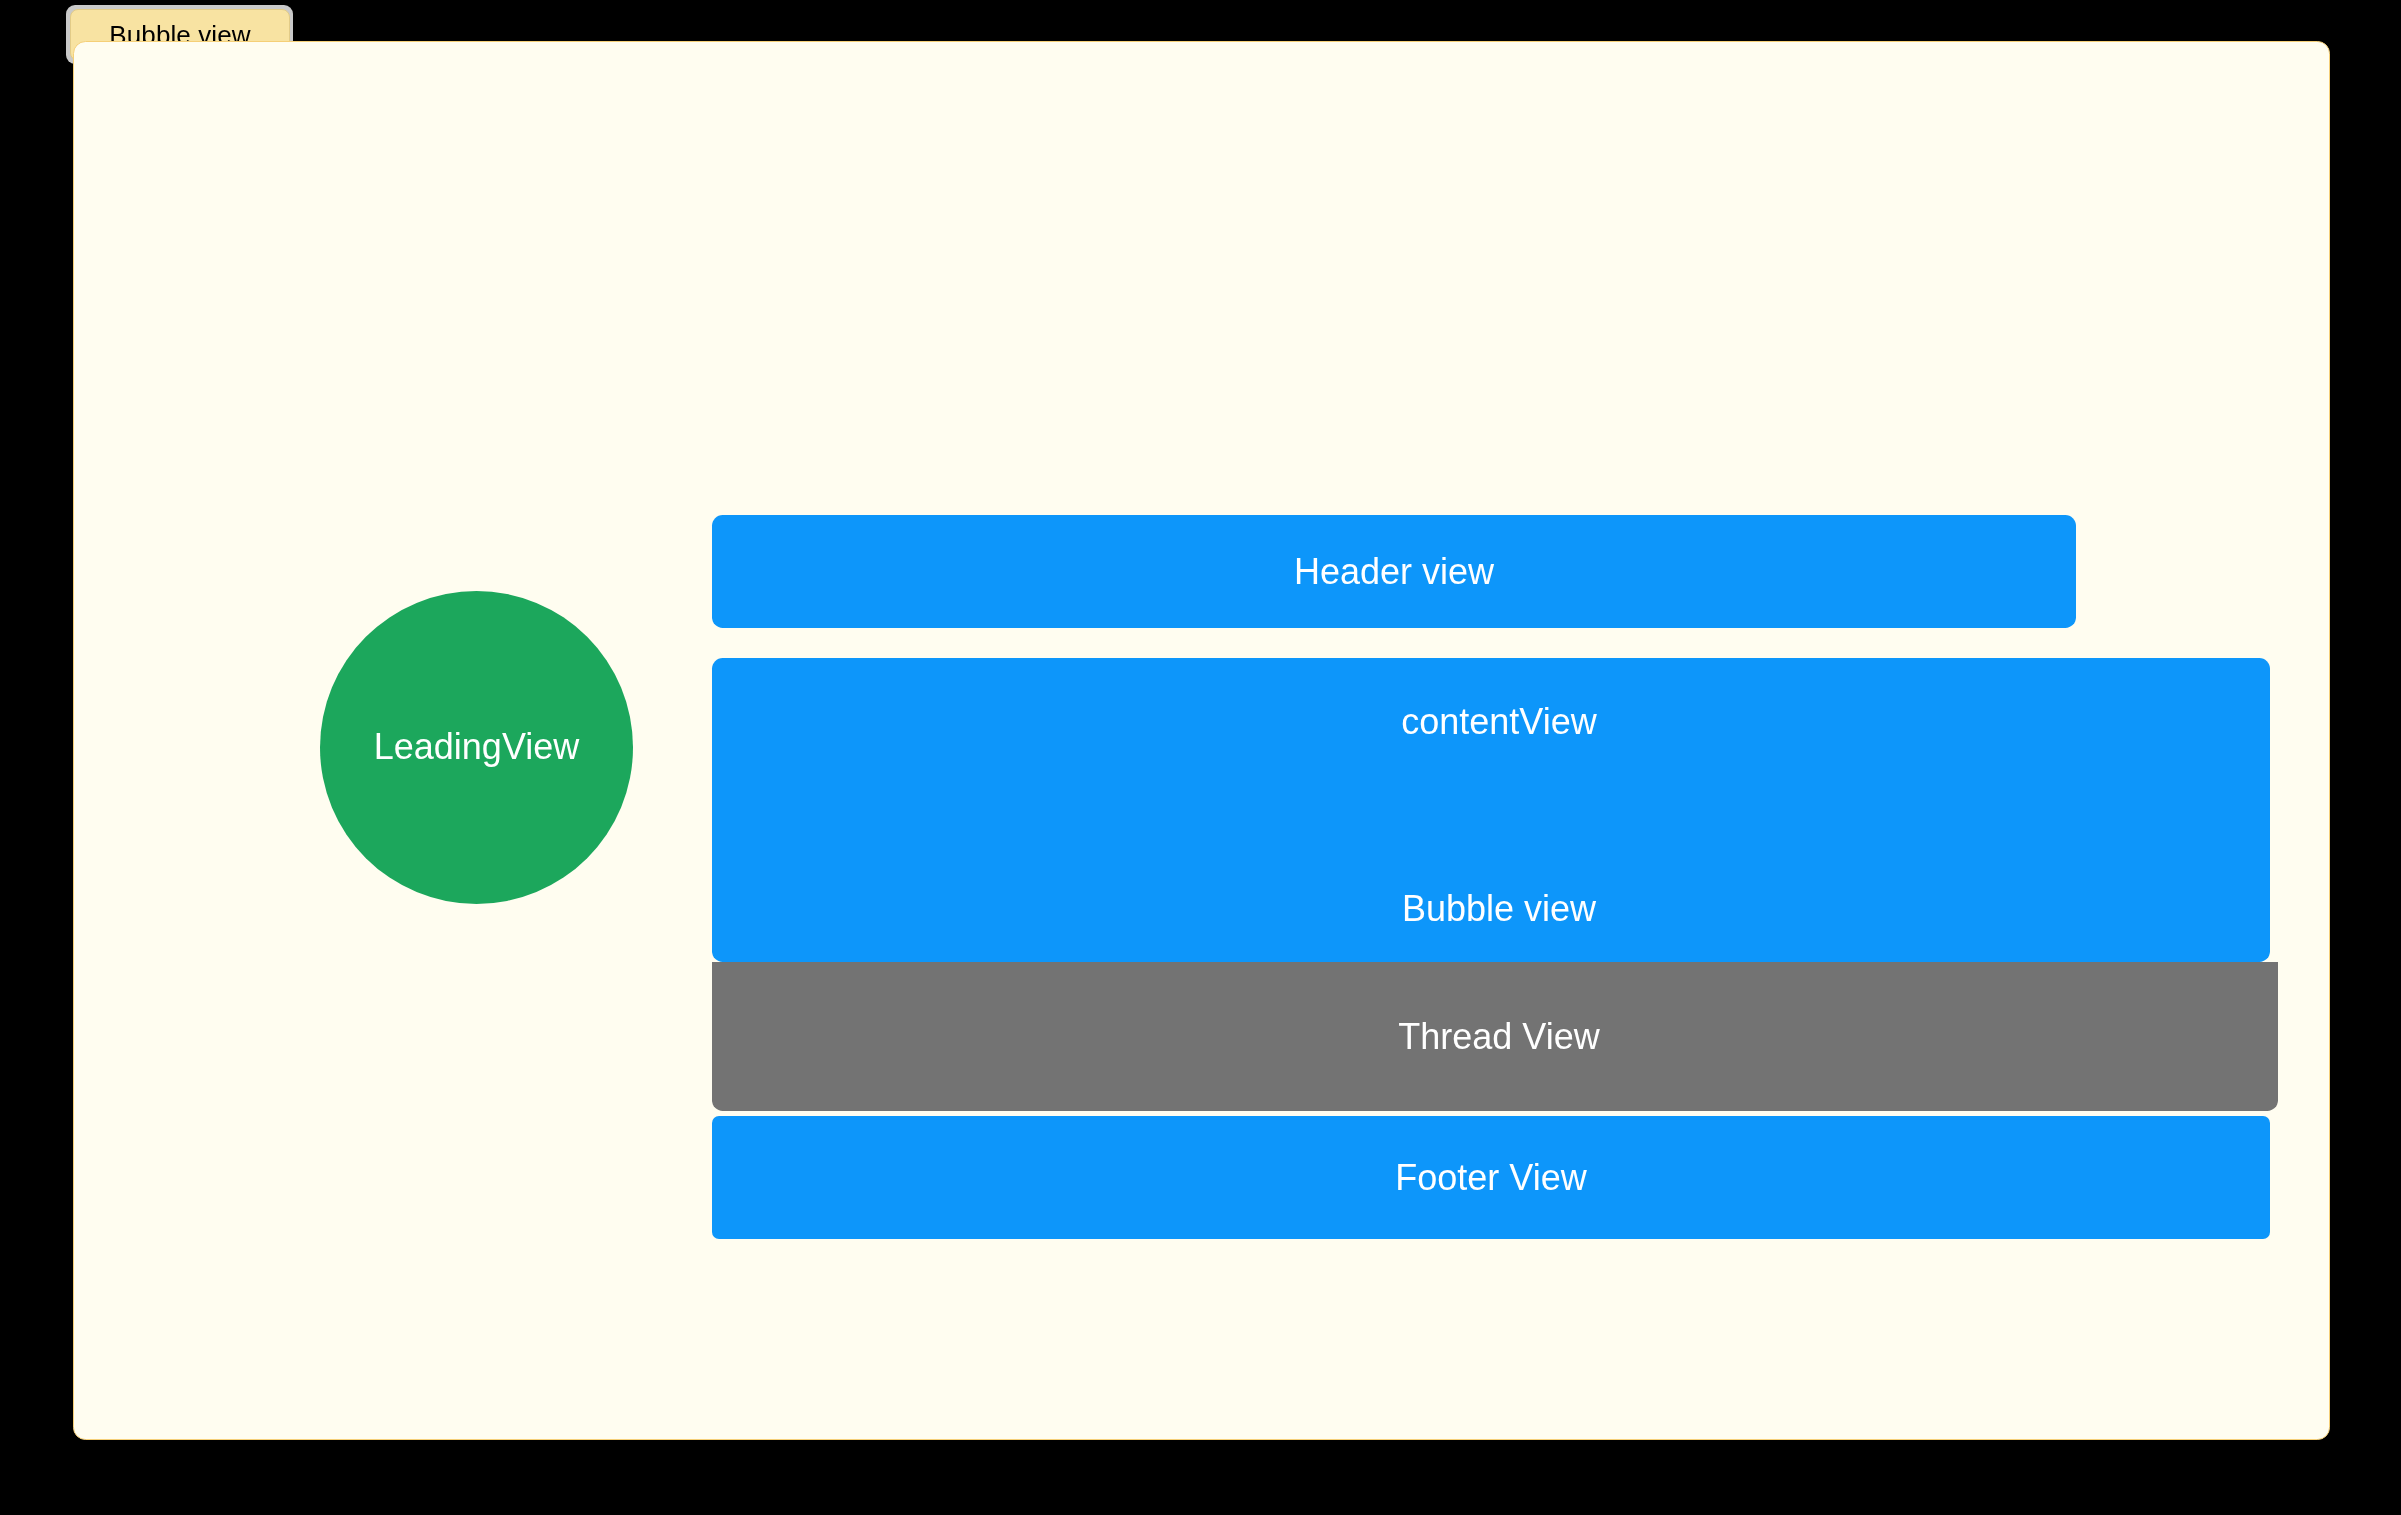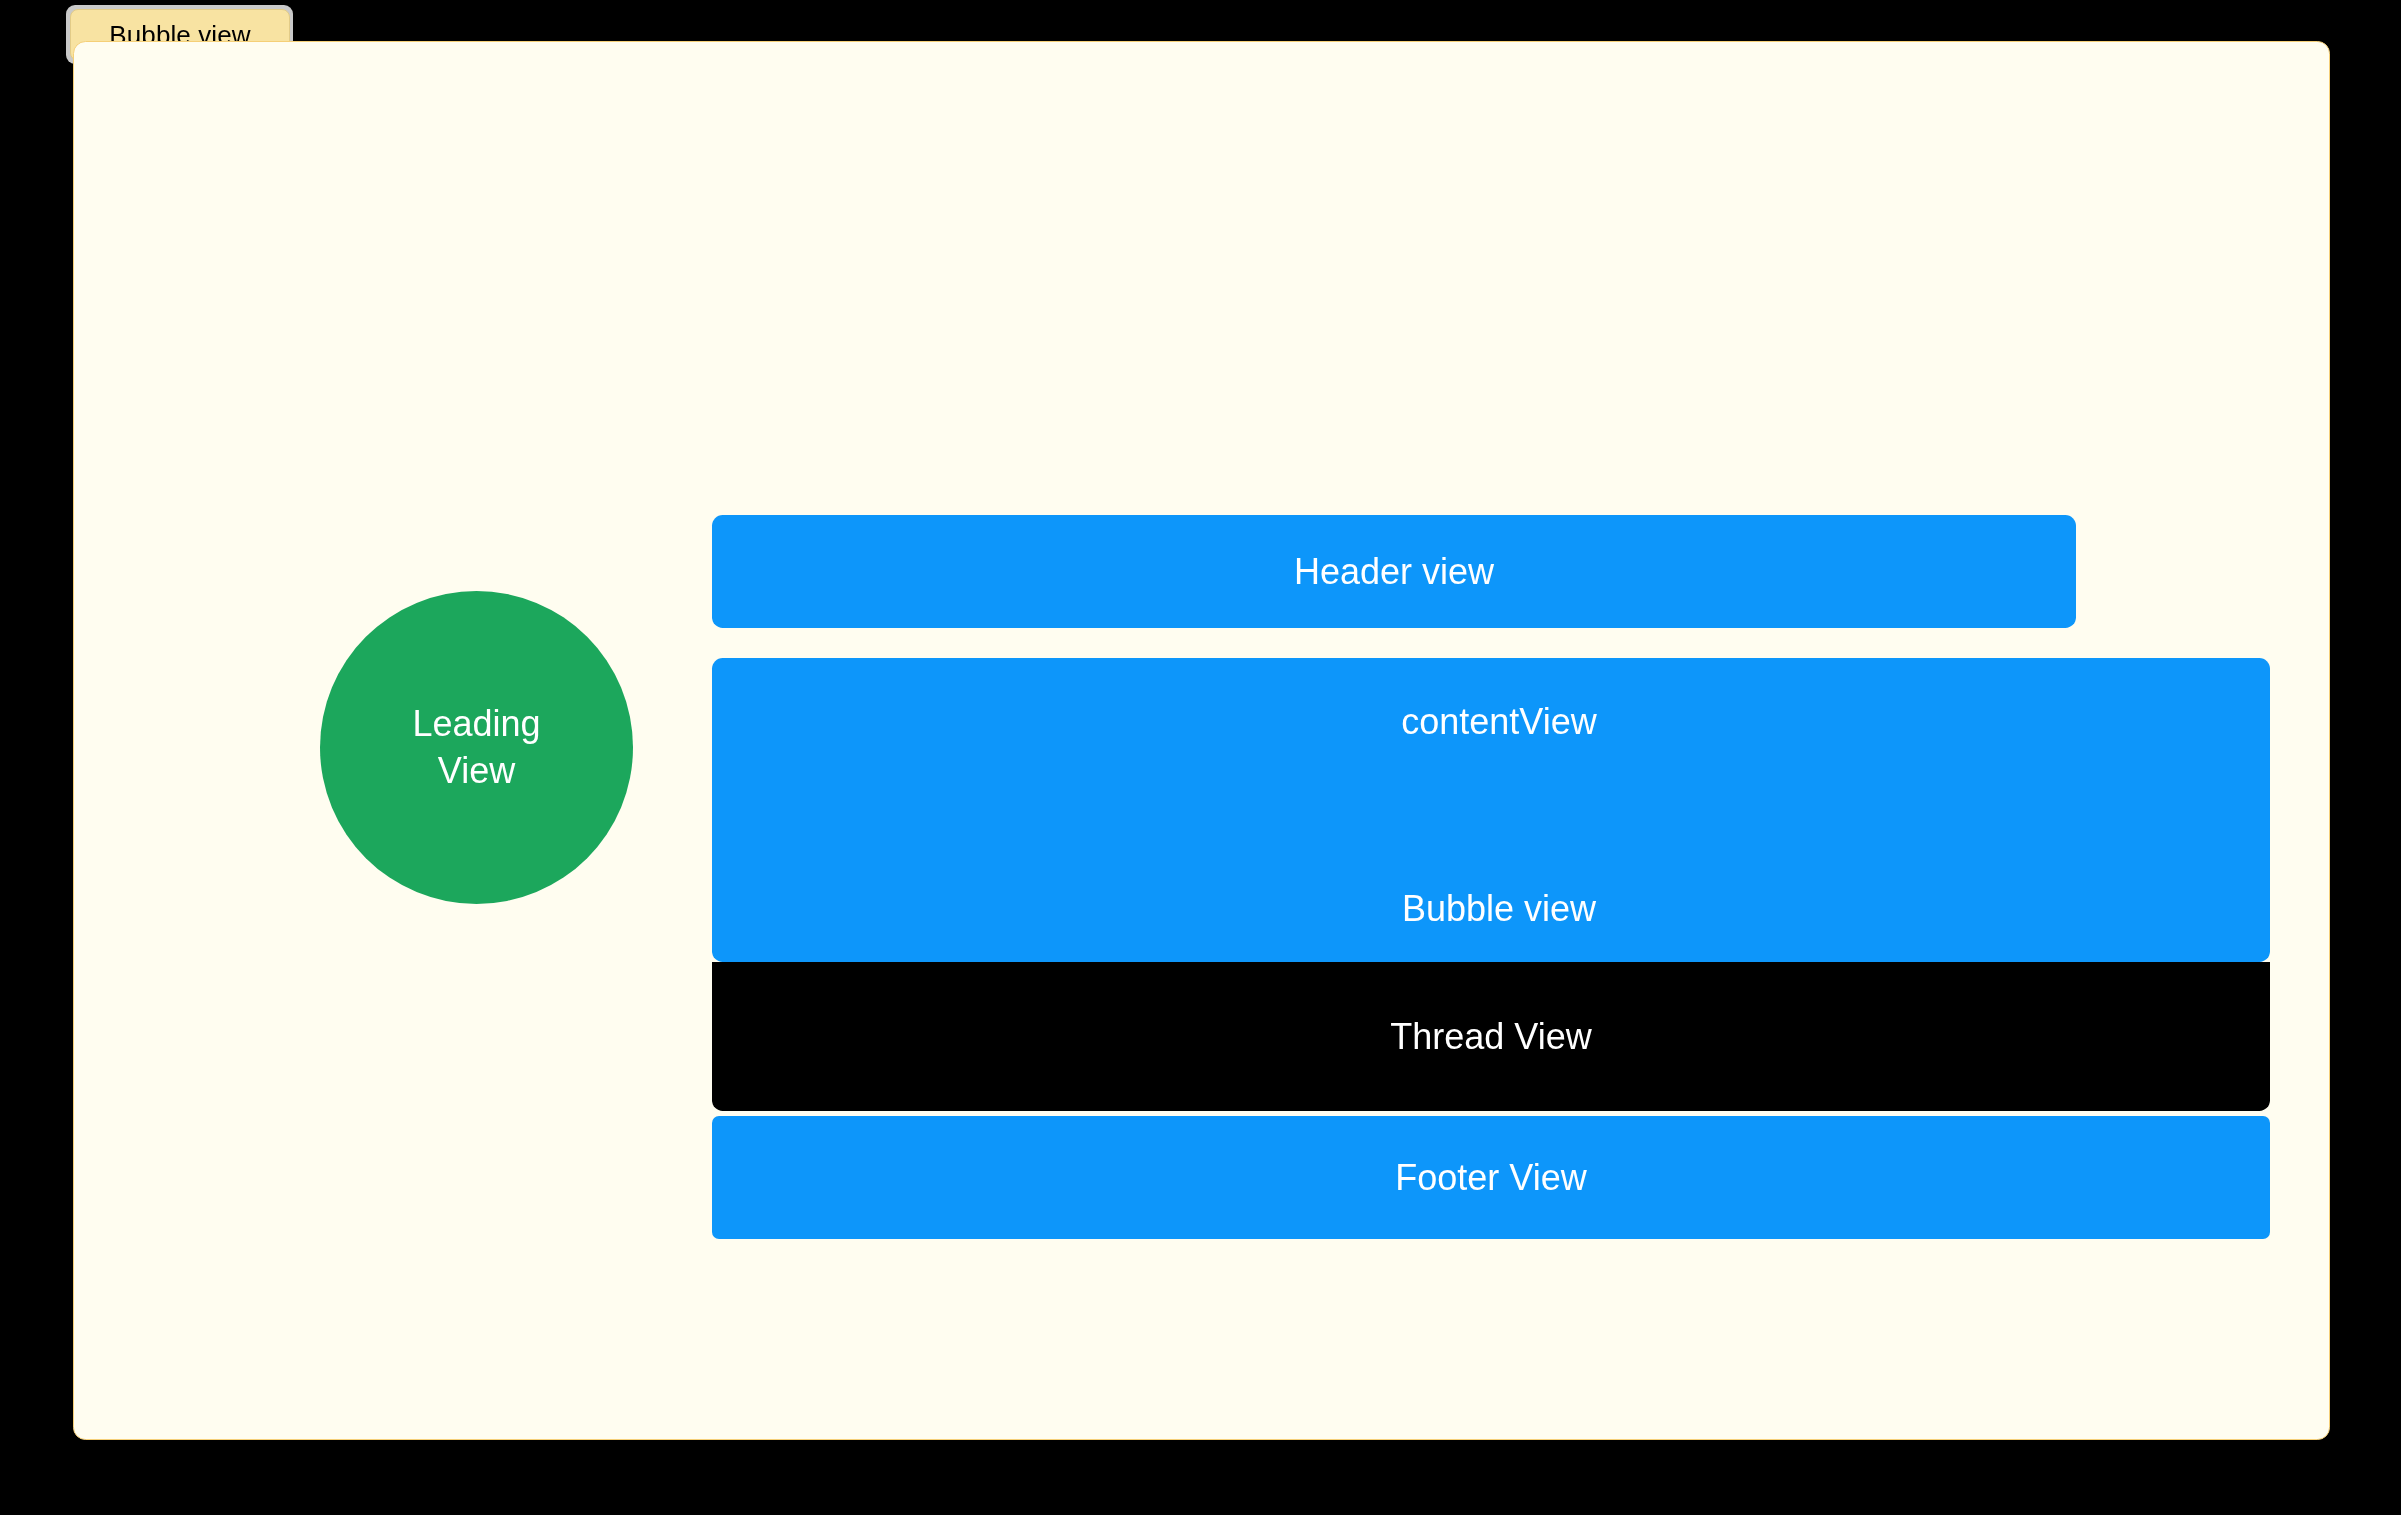--- a/index.html
+++ b/index.html
@@ -60,42 +60,42 @@
   
   .leading-circle {
     position: absolute;
     left: 246px;
     top: 549px;
     width: 313px;
     height: 313px;
     border-radius: 50%;
     background: #1CA75C;
     display: flex;
-    flex-direction: column;
+    flex-direction: row;
     align-items: center;
     justify-content: center;
     color: #FFFFFF;
     font-size: 36px;
     line-height: 1.28;
     text-align: center;
   }
   .leading-circle span { display: block; }
 
   
   .bar {
     position: absolute;
     display: flex;
     align-items: center;
     justify-content: center;
     color: #FFFFFF;
     font-size: 36px;
     white-space: nowrap;
   }
   .bar-blue  { background: #0D96FA; }
-  .bar-green { background: #000000; }
+  .bar-green { background: #737373; padding-left: 8px; }
 
   .bar-header {
     left: 638px;
     top: 473px;
     width: 1364px;
     height: 113px;
     border-radius: 10.7px;
   }
 
   .bar-content {

